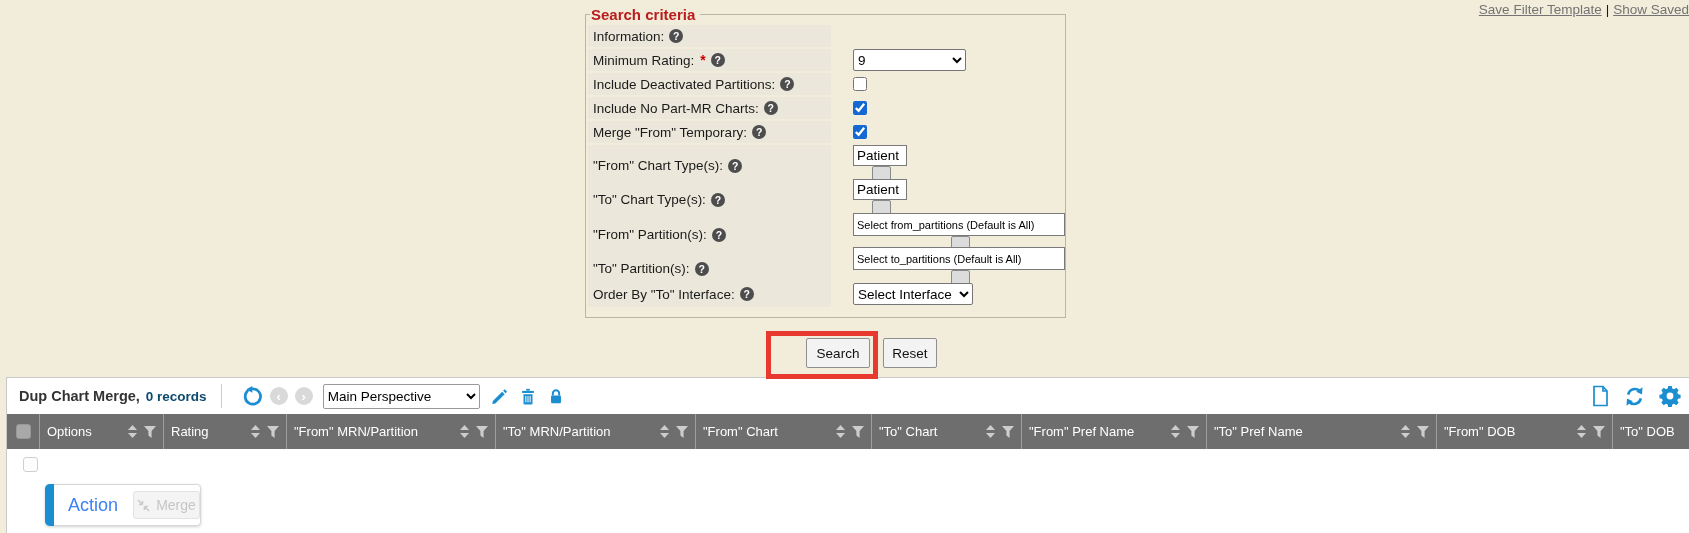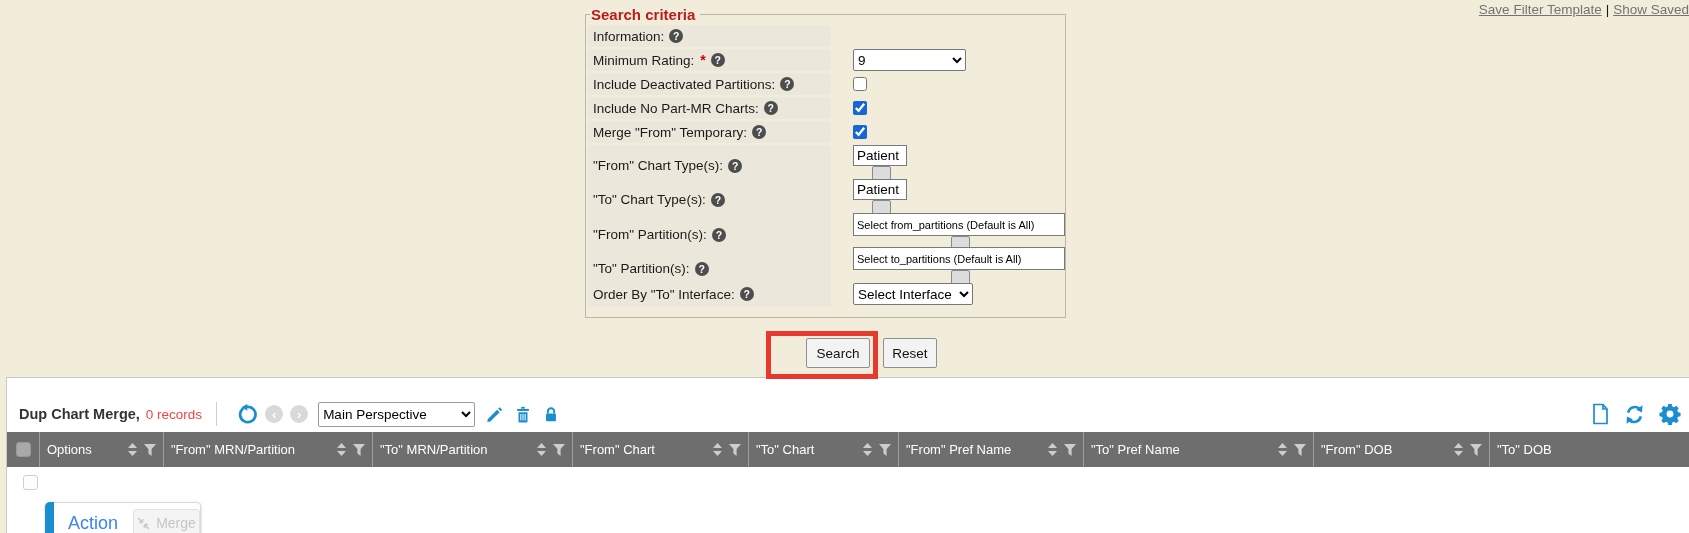--- a/index.html
+++ b/index.html
@@ -80,23 +80,23 @@
     position: absolute; left: 766px; top: 331px; width: 112px; height: 48px;
     border: 5px solid #e8392f; z-index: 10; pointer-events: none;
   }
 
   
   .grid-panel {
     position: absolute; left: 6px; top: 377px; right: 0; bottom: 0;
     background: #fff; border-top: 1px solid #c9c9c9; border-left: 1px solid #c9c9c9;
     display: flex; flex-direction: column;
   }
-  .toolbar { height: 36px; display: flex; align-items: center; padding: 0 6px 0 12px; margin-top: 18px; }
+  .toolbar { height: 36px; display: flex; align-items: center; padding: 0 6px 0 12px; }
   .grid-title { font-size: 14.5px; font-weight: bold; color: #333; white-space: nowrap; }
-  .grid-count { font-size: 13.5px; color: #ef4444; margin-left: 6px; white-space: nowrap; }
+  .grid-count { font-size: 13.5px; color: #0c4a6e; margin-left: 6px; white-space: nowrap; font-weight: bold; }
   .tb-divider { width: 1px; height: 24px; background: #cfcfcf; margin: 0 20px 0 14px; }
   .icon-btn { background: none; border: none; cursor: pointer; display: flex; align-items: center; padding: 0; }
   .nav-circle {
     width: 18px; height: 18px; border-radius: 50%; background: #d9d9d9;
     color: #fff; font-size: 13px; font-weight: bold; line-height: 17px;
     text-align: center; border: none; margin-left: 7px; cursor: default;
   }
   .sel-perspective {
     margin-left: 10px; width: 157px; height: 25px;
     font-size: 13.5px; border: 1px solid #9a9a9a; border-radius: 2px; background: #fff;
@@ -359,20 +359,32 @@
       <span class="hicons">
           <svg width="9" height="13" viewBox="0 0 9 13">
             <path d="M4.5 0 L9 5 H0 Z" fill="#cdcdcd"></path>
             <path d="M4.5 13 L9 8 H0 Z" fill="#cdcdcd"></path>
           </svg>
           <svg width="12" height="12" viewBox="0 0 12 12">
             <path d="M0 0 h12 l-4.4 5 v7 l-3.2-2.4 V5 Z" fill="#cdcdcd"></path>
           </svg>
         </span>
     </div>
+    <div class="th w1">
+      <span>Rating</span>
+      <span class="hicons">
+          <svg width="9" height="13" viewBox="0 0 9 13">
+            <path d="M4.5 0 L9 5 H0 Z" fill="#cdcdcd"></path>
+            <path d="M4.5 13 L9 8 H0 Z" fill="#cdcdcd"></path>
+          </svg>
+          <svg width="12" height="12" viewBox="0 0 12 12">
+            <path d="M0 0 h12 l-4.4 5 v7 l-3.2-2.4 V5 Z" fill="#cdcdcd"></path>
+          </svg>
+        </span>
+    </div>
     <div class="th w2">
       <span>"From" MRN/Partition</span>
       <span class="hicons">
           <svg width="9" height="13" viewBox="0 0 9 13">
             <path d="M4.5 0 L9 5 H0 Z" fill="#cdcdcd"></path>
             <path d="M4.5 13 L9 8 H0 Z" fill="#cdcdcd"></path>
           </svg>
           <svg width="12" height="12" viewBox="0 0 12 12">
             <path d="M0 0 h12 l-4.4 5 v7 l-3.2-2.4 V5 Z" fill="#cdcdcd"></path>
           </svg>

